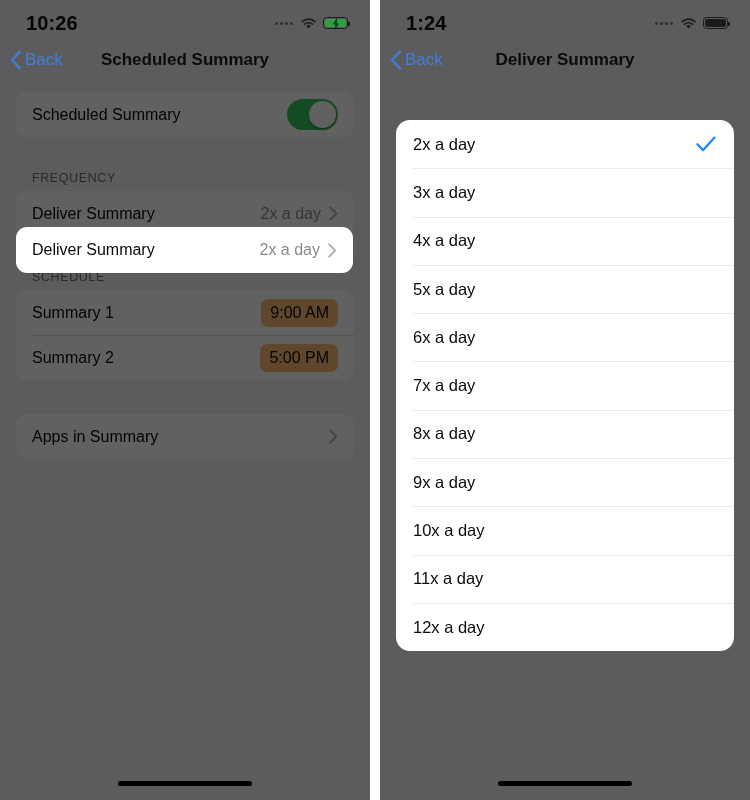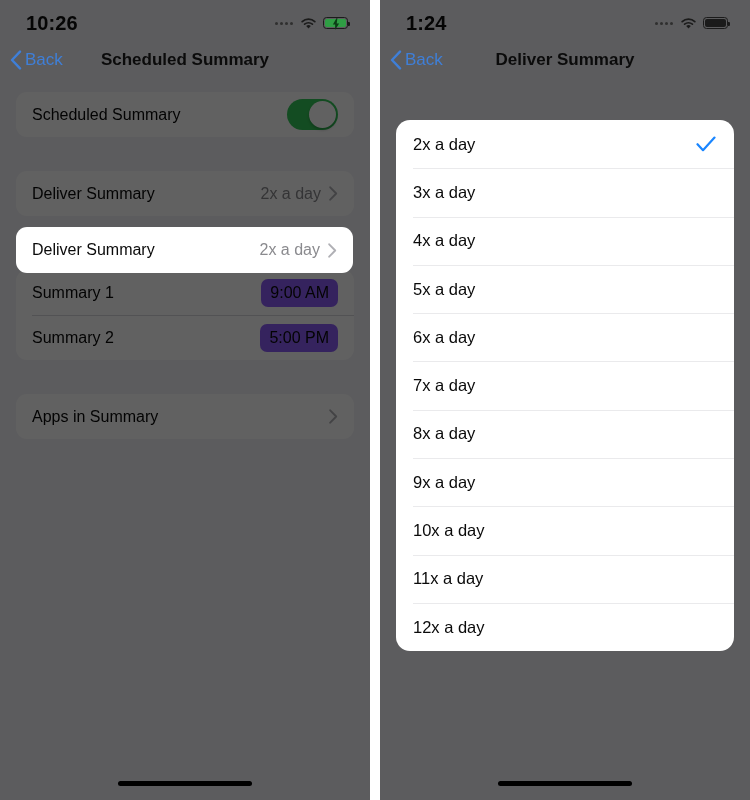--- a/index.html
+++ b/index.html
@@ -180,21 +180,21 @@
     display: flex;
     align-items: center;
     gap: 8px;
   }
   .row-value {
     font-size: 16px;
     color: #8a8a8e;
   }
   .chev-right { width: 9px; height: 15px; display: block; }
   .time-chip {
-    background: #8b5cf6;
+    background: #fdba74;
     border-radius: 7px;
     padding: 5px 9px;
     font-size: 16px;
     color: #0a0a0a;
   }
   .section-head {
     font-size: 12.5px;
     letter-spacing: 0.6px;
     color: #6d6d72;
     padding: 0 0 6px 32px;
@@ -296,20 +296,21 @@
           <div class="row">
             <span class="row-label">Scheduled Summary</span>
             <div class="toggle">
               <div class="knob"></div>
             </div>
           </div>
         </div>
 
         <div class="spacer-lg"></div>
 
+        <div class="section-head">FREQUENCY</div>
 
         <div class="group">
           <div class="row">
             <span class="row-label">Deliver Summary</span>
             <div class="row-right">
               <span class="row-value">2x a day</span>
               <svg class="chev-right" viewBox="0 0 9 15">
                 <path d="M1.2 1.3L7.2 7.5L1.2 13.7" fill="none" stroke="#b0b0b5" stroke-width="1.9" stroke-linecap="round" stroke-linejoin="round"></path>
               </svg>
             </div>

